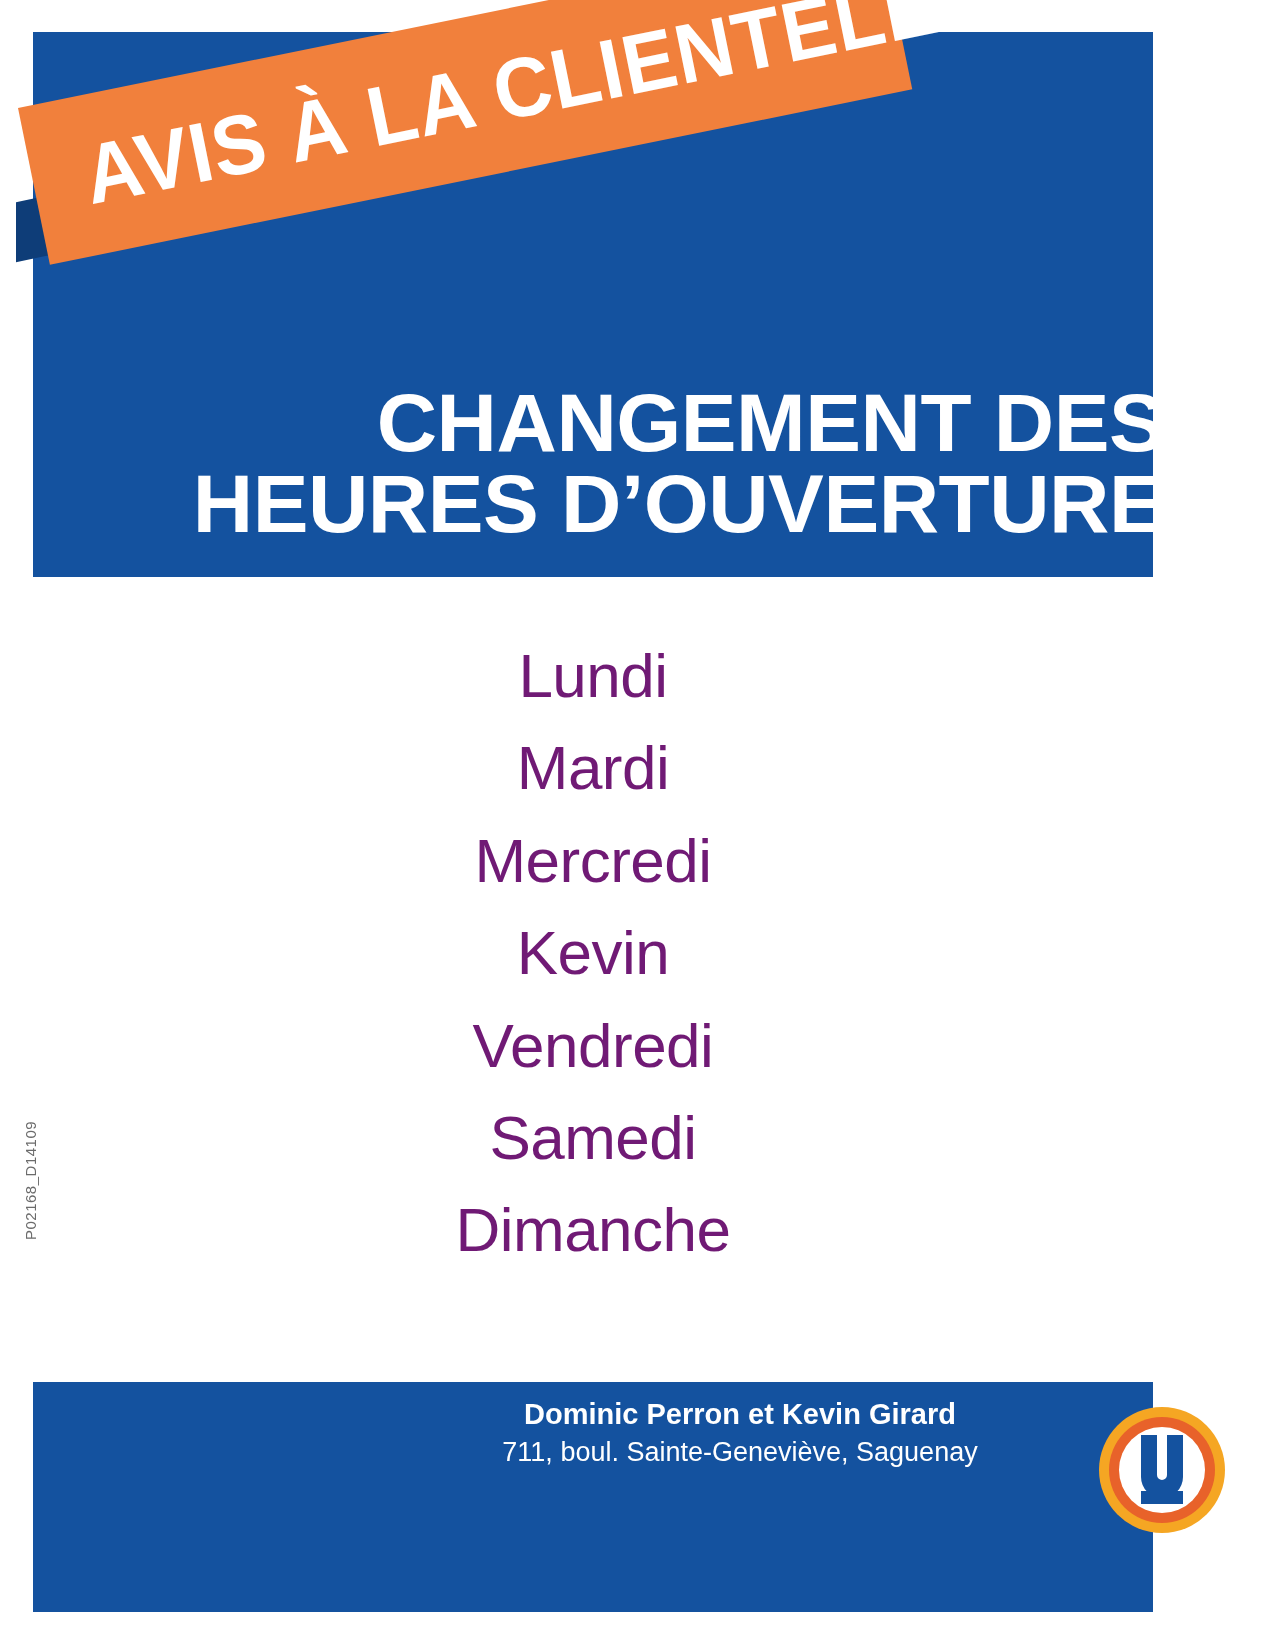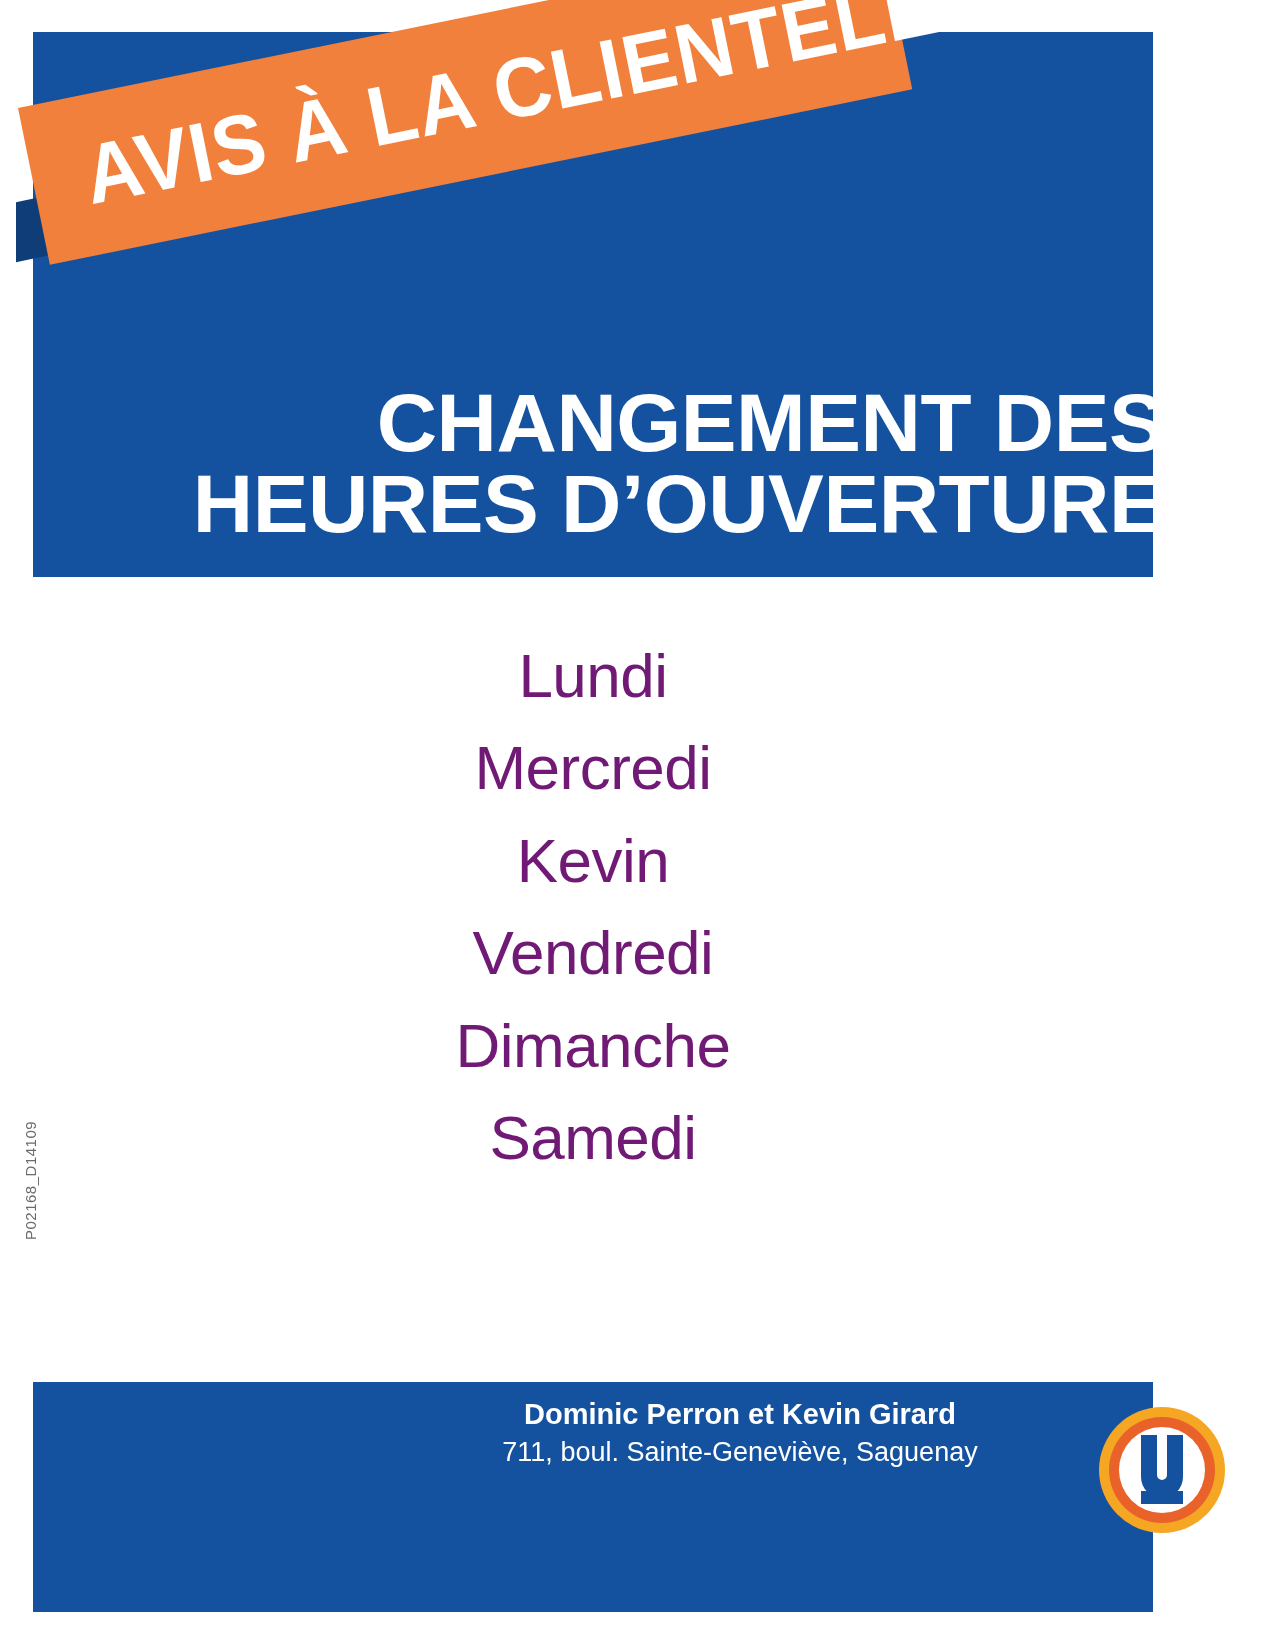--- a/index.html
+++ b/index.html
@@ -187,25 +187,26 @@
     </div>
   </div>
 
   <div class="title">
     <span class="line">CHANGEMENT DES</span>
     <span class="line">HEURES D’OUVERTURE</span>
   </div>
 
   <div class="days">
     <div class="day">Lundi</div>
+    <div class="day">Mardi</div>
     <div class="day">Mercredi</div>
     <div class="day">Kevin</div>
     <div class="day">Vendredi</div>
+    <div class="day">Samedi</div>
     <div class="day">Dimanche</div>
-    <div class="day">Samedi</div>
   </div>
 
   <div class="side-code">P02168_D14109</div>
 
   <div class="footer-block"></div>
 
   <div class="footer-text">
     <div class="footer-name">Dominic Perron et Kevin Girard</div>
     <div class="footer-addr">711, boul. Sainte-Geneviève, Saguenay</div>
   </div>

